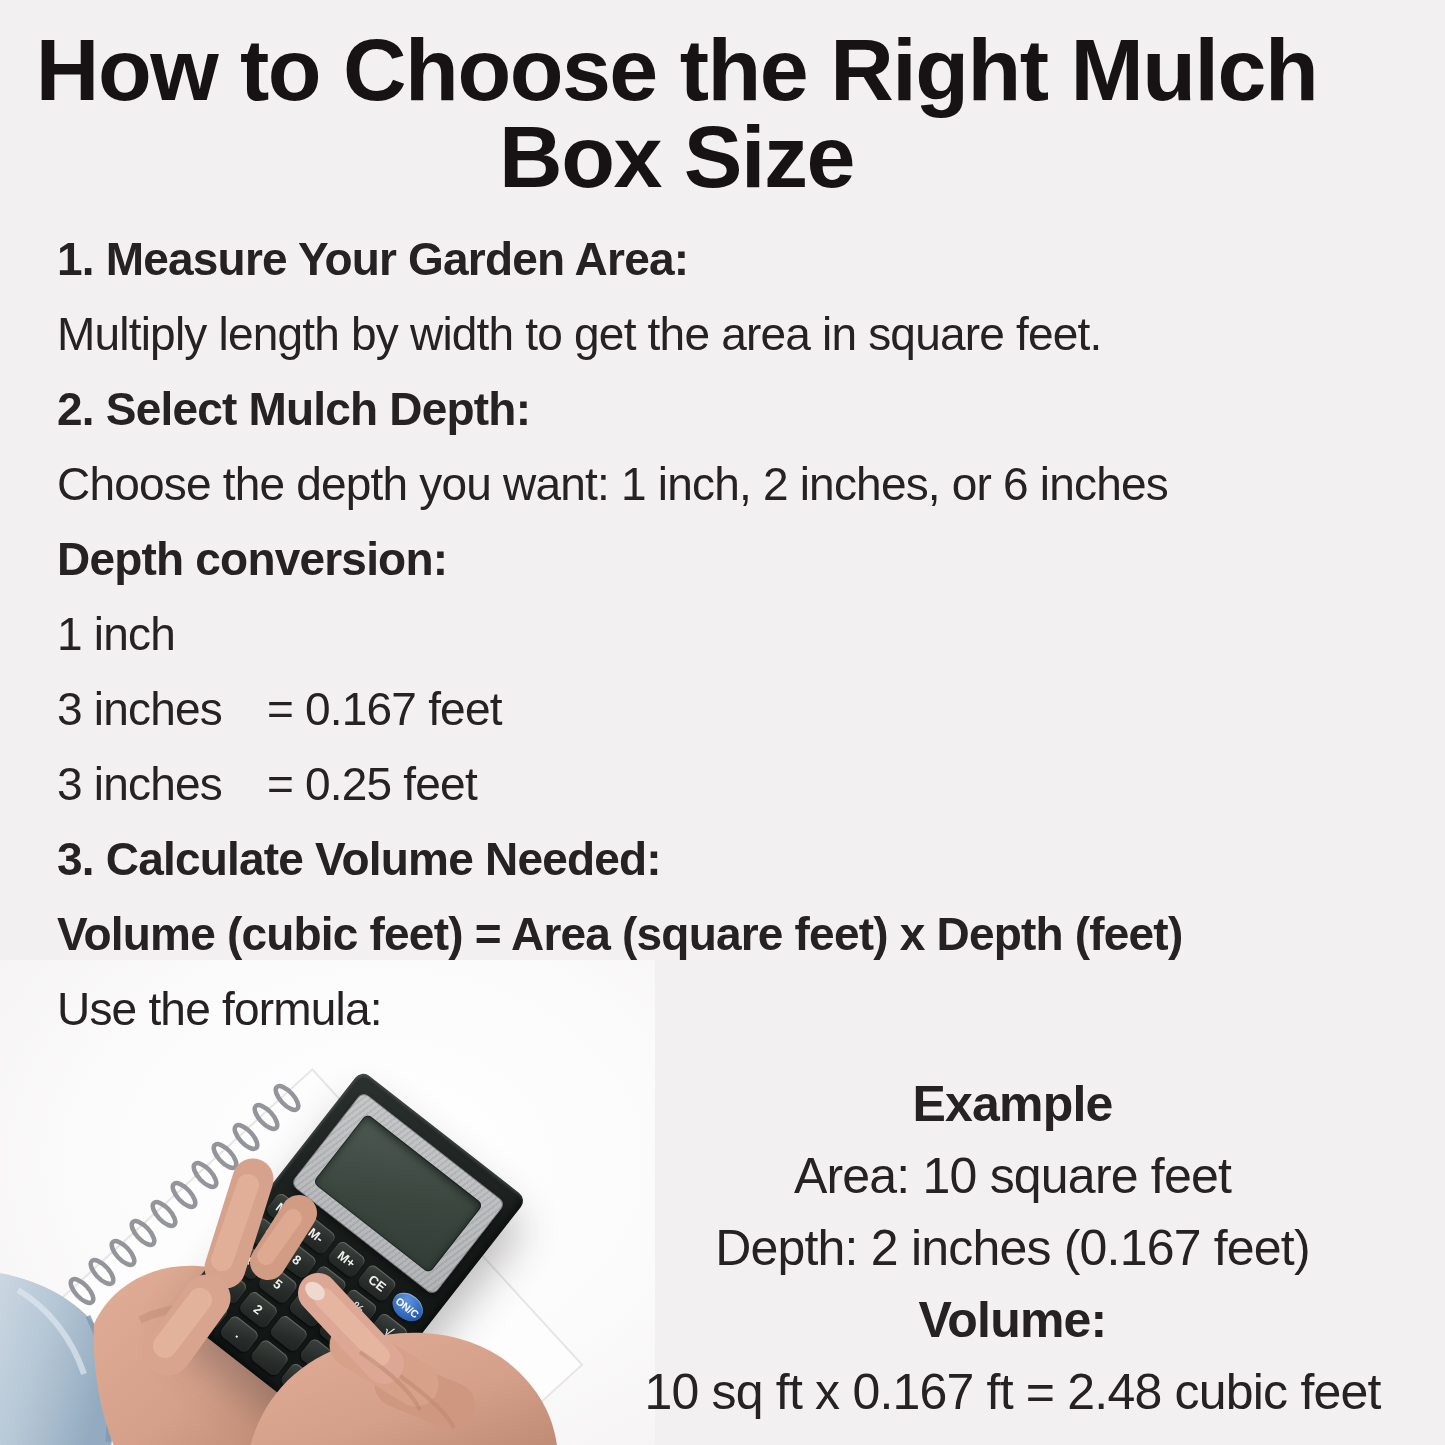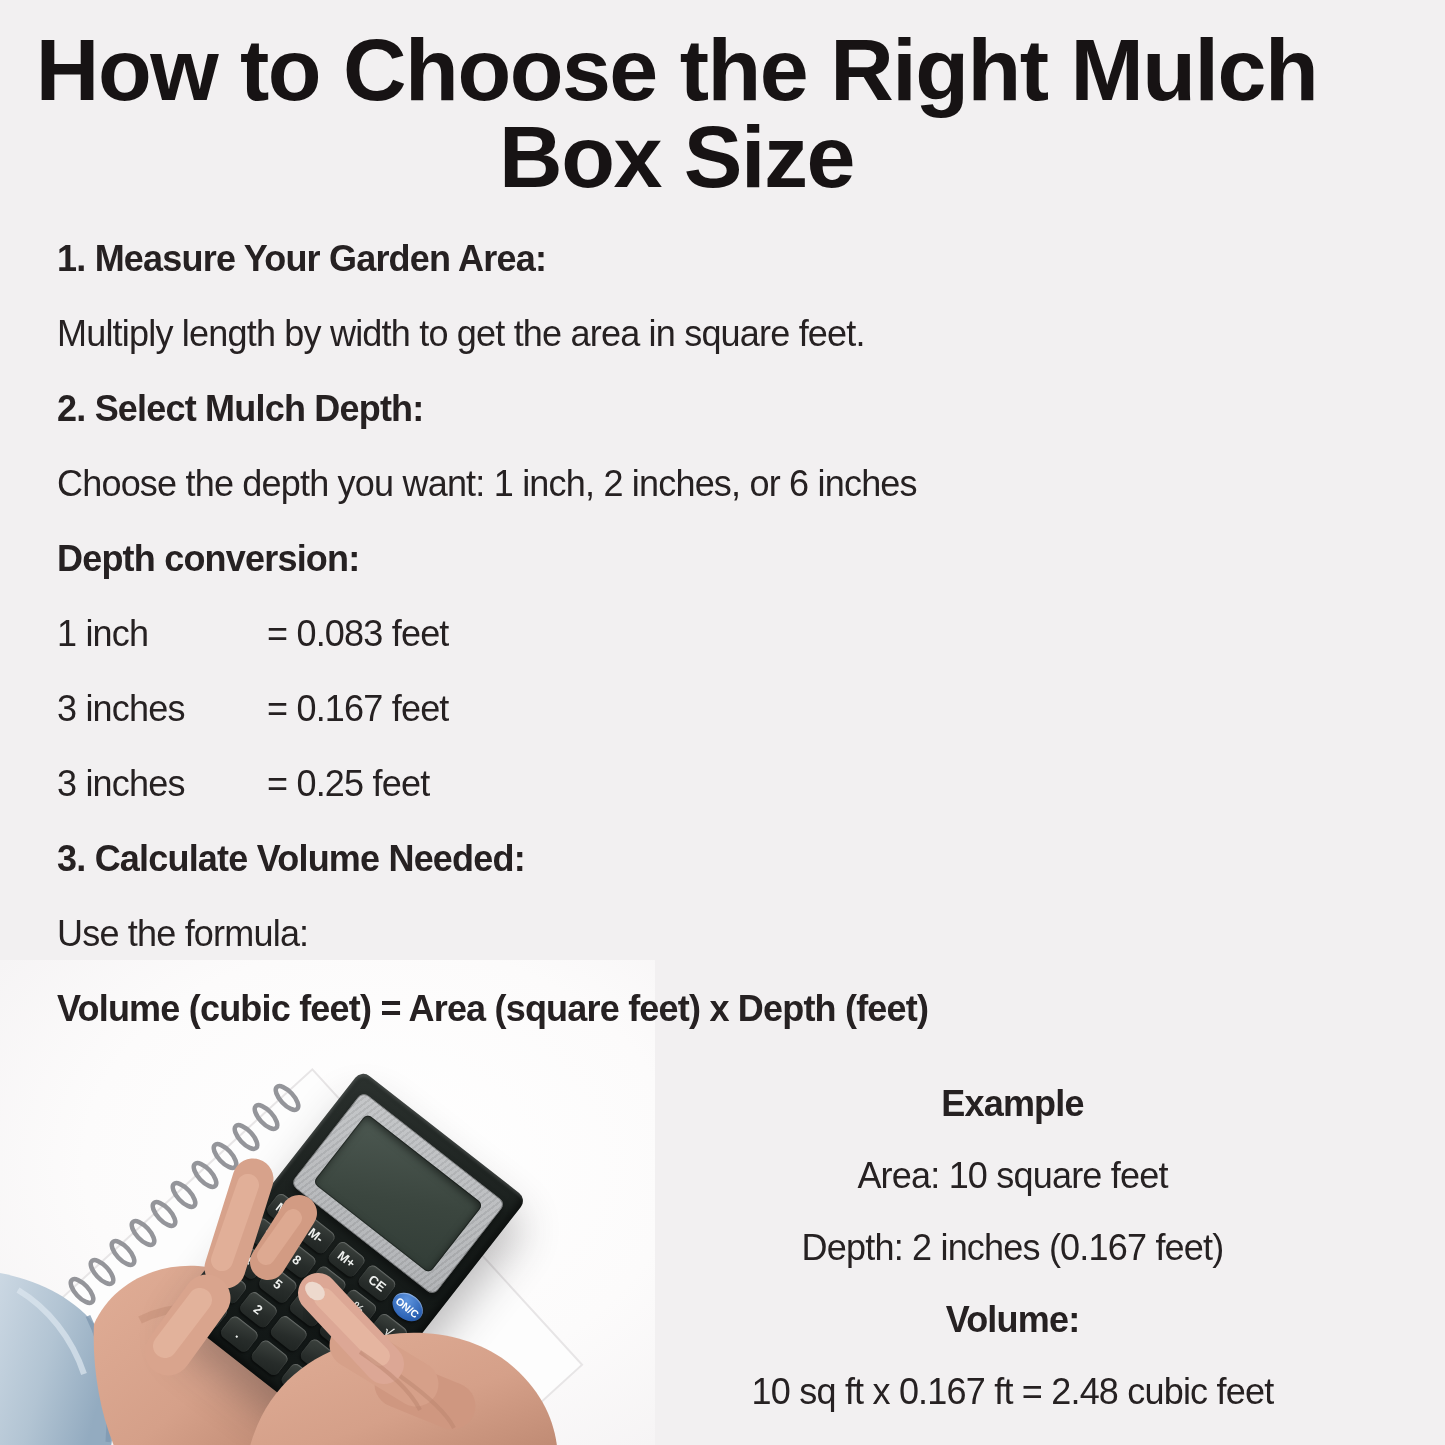--- a/index.html
+++ b/index.html
@@ -10,30 +10,30 @@
   }
   .title{
     position:absolute;top:26px;left:0;width:1353px;margin:0;z-index:2;
     text-align:center;font-size:88px;line-height:87px;font-weight:700;
     letter-spacing:-1.5px;color:#171314;white-space:nowrap;
   }
   .t-line{display:block;}
   .content{position:absolute;left:57px;top:221px;width:1345px;z-index:2;}
   .content .line{
     height:75px;display:flex;align-items:center;
-    font-size:36px;letter-spacing:-0.8px;white-space:nowrap;color:#262122;
+    font-size:46px;letter-spacing:-0.8px;white-space:nowrap;color:#262122;
   }
   .bold{font-weight:700;letter-spacing:-0.5px;color:#1b1718;}
   .conv-label{display:inline-block;width:210px;flex:0 0 210px;}
   .example{
     position:absolute;left:595px;top:1068px;width:835px;z-index:2;text-align:center;
   }
   .example .line{
     height:72px;display:flex;align-items:center;justify-content:center;
-    font-size:36px;letter-spacing:-0.8px;white-space:nowrap;color:#262122;
+    font-size:50px;letter-spacing:-0.8px;white-space:nowrap;color:#262122;
   }
   
   .photo{
     position:absolute;left:0;top:960px;width:655px;height:485px;margin:0;z-index:1;
     background:radial-gradient(ellipse at 58% 42%, #ffffff 0%, #fcfbfb 55%, #f5f3f4 92%, #f2f0f1 100%);
   }
   .ph-back,.ph-front{position:absolute;left:0;top:0;width:655px;height:485px;}
   .ph-front{pointer-events:none;}
   .calculator{
     position:absolute;left:245px;top:142px;width:210px;height:306px;
@@ -197,33 +197,32 @@
 </h1>
 
 <main class="content">
   <div class="line bold">1. Measure Your Garden Area:</div>
   <div class="line">Multiply length by width to get the area in square feet.</div>
   <div class="line bold">2. Select Mulch Depth:</div>
   <div class="line">Choose the depth you want: 1 inch, 2 inches, or 6 inches</div>
   <div class="line bold">Depth conversion:</div>
   <div class="line">
     <span class="conv-label">1 inch</span>
-    <span>= 0.083 feet</span>
   </div>
   <div class="line">
     <span class="conv-label">3 inches</span>
     <span>= 0.167 feet</span>
   </div>
   <div class="line">
     <span class="conv-label">3 inches</span>
     <span>= 0.25 feet</span>
   </div>
   <div class="line bold">3. Calculate Volume Needed:</div>
+  <div class="line bold">Volume (cubic feet) = Area (square feet) x Depth (feet)</div>
   <div class="line">Use the formula:</div>
-  <div class="line bold">Volume (cubic feet) = Area (square feet) x Depth (feet)</div>
 </main>
 
 <section class="example">
   <div class="line bold">Example</div>
   <div class="line">Area: 10 square feet</div>
   <div class="line">Depth: 2 inches (0.167 feet)</div>
   <div class="line bold">Volume:</div>
   <div class="line">10 sq ft x 0.167 ft = 2.48 cubic feet</div>
 </section>
 

